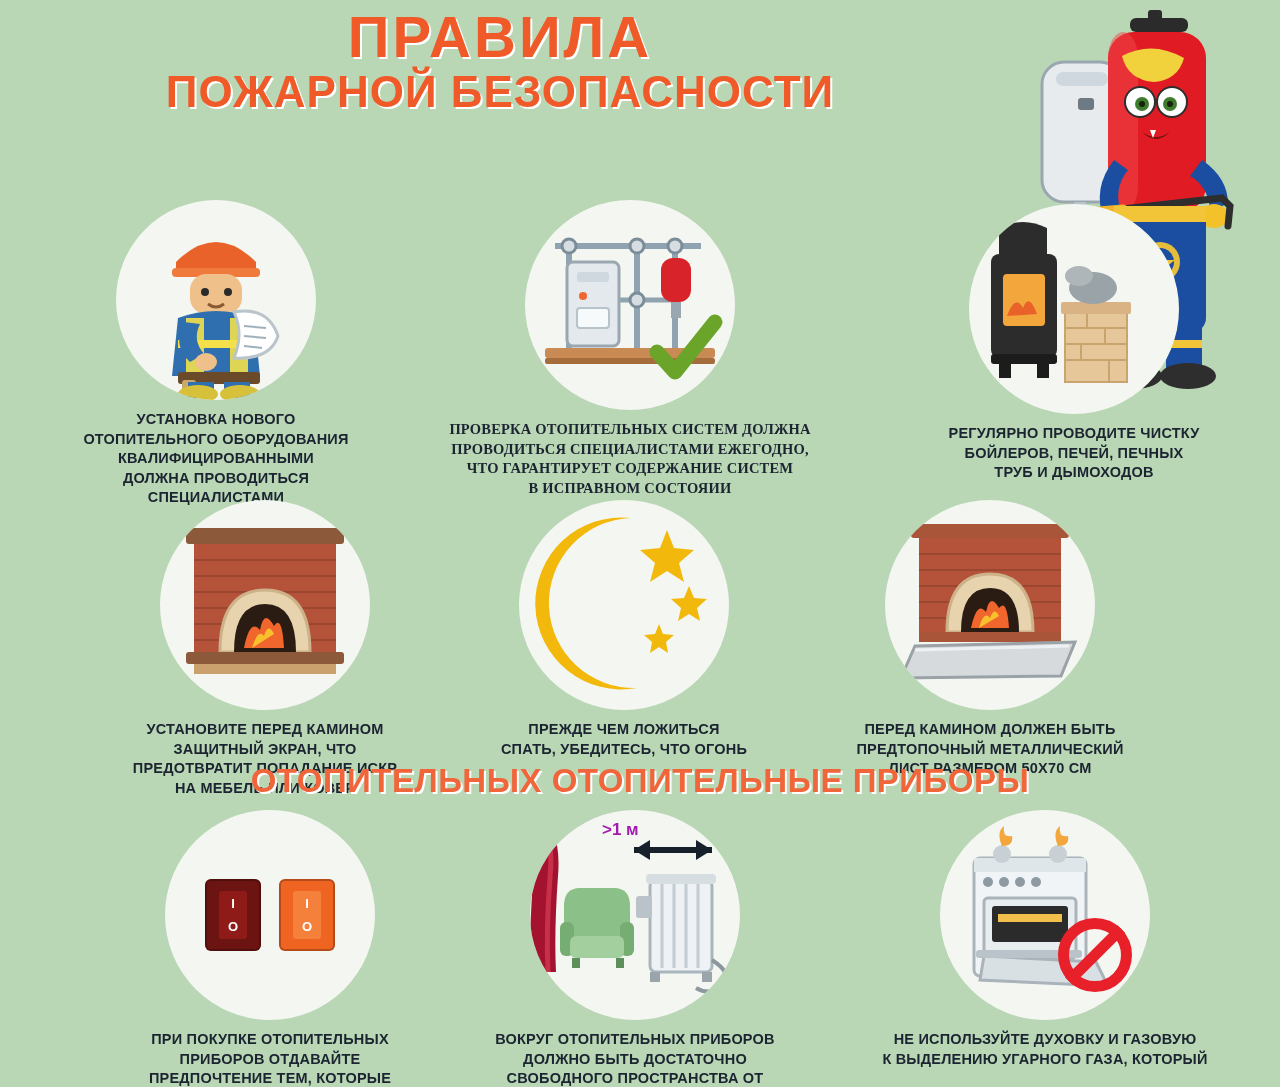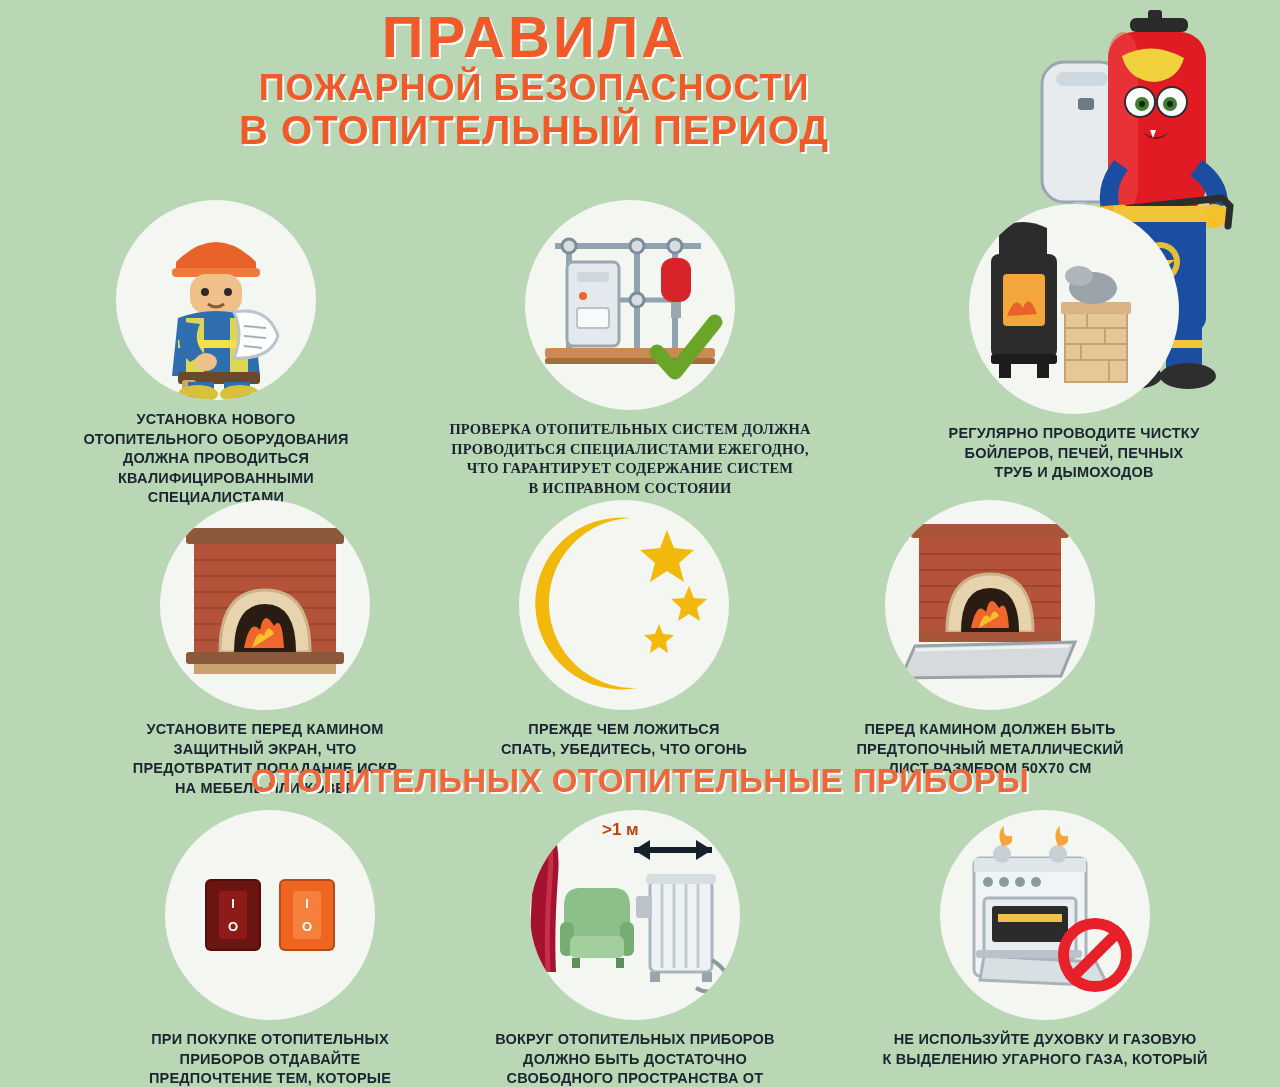--- a/index.html
+++ b/index.html
@@ -26,28 +26,27 @@
     position: absolute;
     left: 0;
     top: 8px;
     width: 1000px;
     text-align: center;
     color: #f05a28;
     font-weight: bold;
     letter-spacing: 0.5px;
     line-height: 1.0;
     text-shadow: 2px 2px 0 #ffffff;
-    margin-left: 34px;
   }
   .title-line1 {
     font-size: 58px;
     letter-spacing: 3px;
   }
   .title-line2 {
-    font-size: 36px;
+    font-size: 44px;
     margin-top: 4px;
     letter-spacing: 1px;
   }
   .title-line3 {
     font-size: 40px;
     margin-top: 4px;
     letter-spacing: 1px;
   }
 
   .section-title {
@@ -140,21 +139,21 @@
     font-weight: bold;
   }
   .switch.dark .rocker { background: #8e1b17; }
   .switch.bright .rocker { background: #f5803c; }
 
   
   .dist-label {
     position: absolute;
     font-weight: bold;
     font-size: 17px;
-    color: #c2410c;
+    color: #a21caf;
   }
 
   
   .no-sign {
     position: absolute;
     width: 74px;
     height: 74px;
     border-radius: 50%;
     border: 11px solid #e8202a;
     box-sizing: border-box;
@@ -181,21 +180,20 @@
   }
 </style>
 </head>
 <body>
 
 <div class="poster">
 
   <div class="title-block">
     <div class="title-line1">ПРАВИЛА</div>
     <div class="title-line2">ПОЖАРНОЙ БЕЗОПАСНОСТИ</div>
-    <div class="title-line3">В ОТОПИТЕЛЬНЫЙ ПЕРИОД</div>
   </div>
 
   <div class="mascot">
     <svg class="icon-svg" width="240" height="400" viewBox="0 0 240 400">
 
       <g>
         <rect x="20" y="52" width="80" height="140" rx="22" fill="#e7ebee" stroke="#9aa7b0" stroke-width="3"></rect>
         <rect x="34" y="62" width="52" height="14" rx="7" fill="#cfd8de"></rect>
         <rect x="56" y="88" width="16" height="12" rx="3" fill="#6d7a84"></rect>
         <rect x="52" y="192" width="12" height="18" fill="#b9c3ca"></rect>
@@ -274,22 +272,22 @@
 
         <rect x="72" y="182" width="26" height="16" fill="#2f6fb0"></rect>
         <rect x="108" y="182" width="26" height="16" fill="#2f6fb0"></rect>
         <ellipse cx="82" cy="194" rx="20" ry="9" fill="#d8c13a"></ellipse>
         <ellipse cx="124" cy="194" rx="20" ry="9" fill="#d8c13a"></ellipse>
       </svg>
     </div>
     <div class="caption">
       <span class="cap-line">УСТАНОВКА НОВОГО</span>
       <span class="cap-line">ОТОПИТЕЛЬНОГО ОБОРУДОВАНИЯ</span>
+      <span class="cap-line">КВАЛИФИЦИРОВАННЫМИ</span>
       <span class="cap-line">ДОЛЖНА ПРОВОДИТЬСЯ</span>
-      <span class="cap-line">КВАЛИФИЦИРОВАННЫМИ</span>
       <span class="cap-line">СПЕЦИАЛИСТАМИ</span>
     </div>
   </div>
 
   <div class="tile" style="left:410px; top:200px; width:440px;font-family:Liberation Serif, serif;">
     <div class="circle big">
       <svg class="icon-svg" width="210" height="210" viewBox="0 0 210 210">
 
         <path d="M30 46 L176 46" stroke="#8fa4b0" stroke-width="6"></path>
         <path d="M44 46 L44 150" stroke="#8fa4b0" stroke-width="6"></path>

